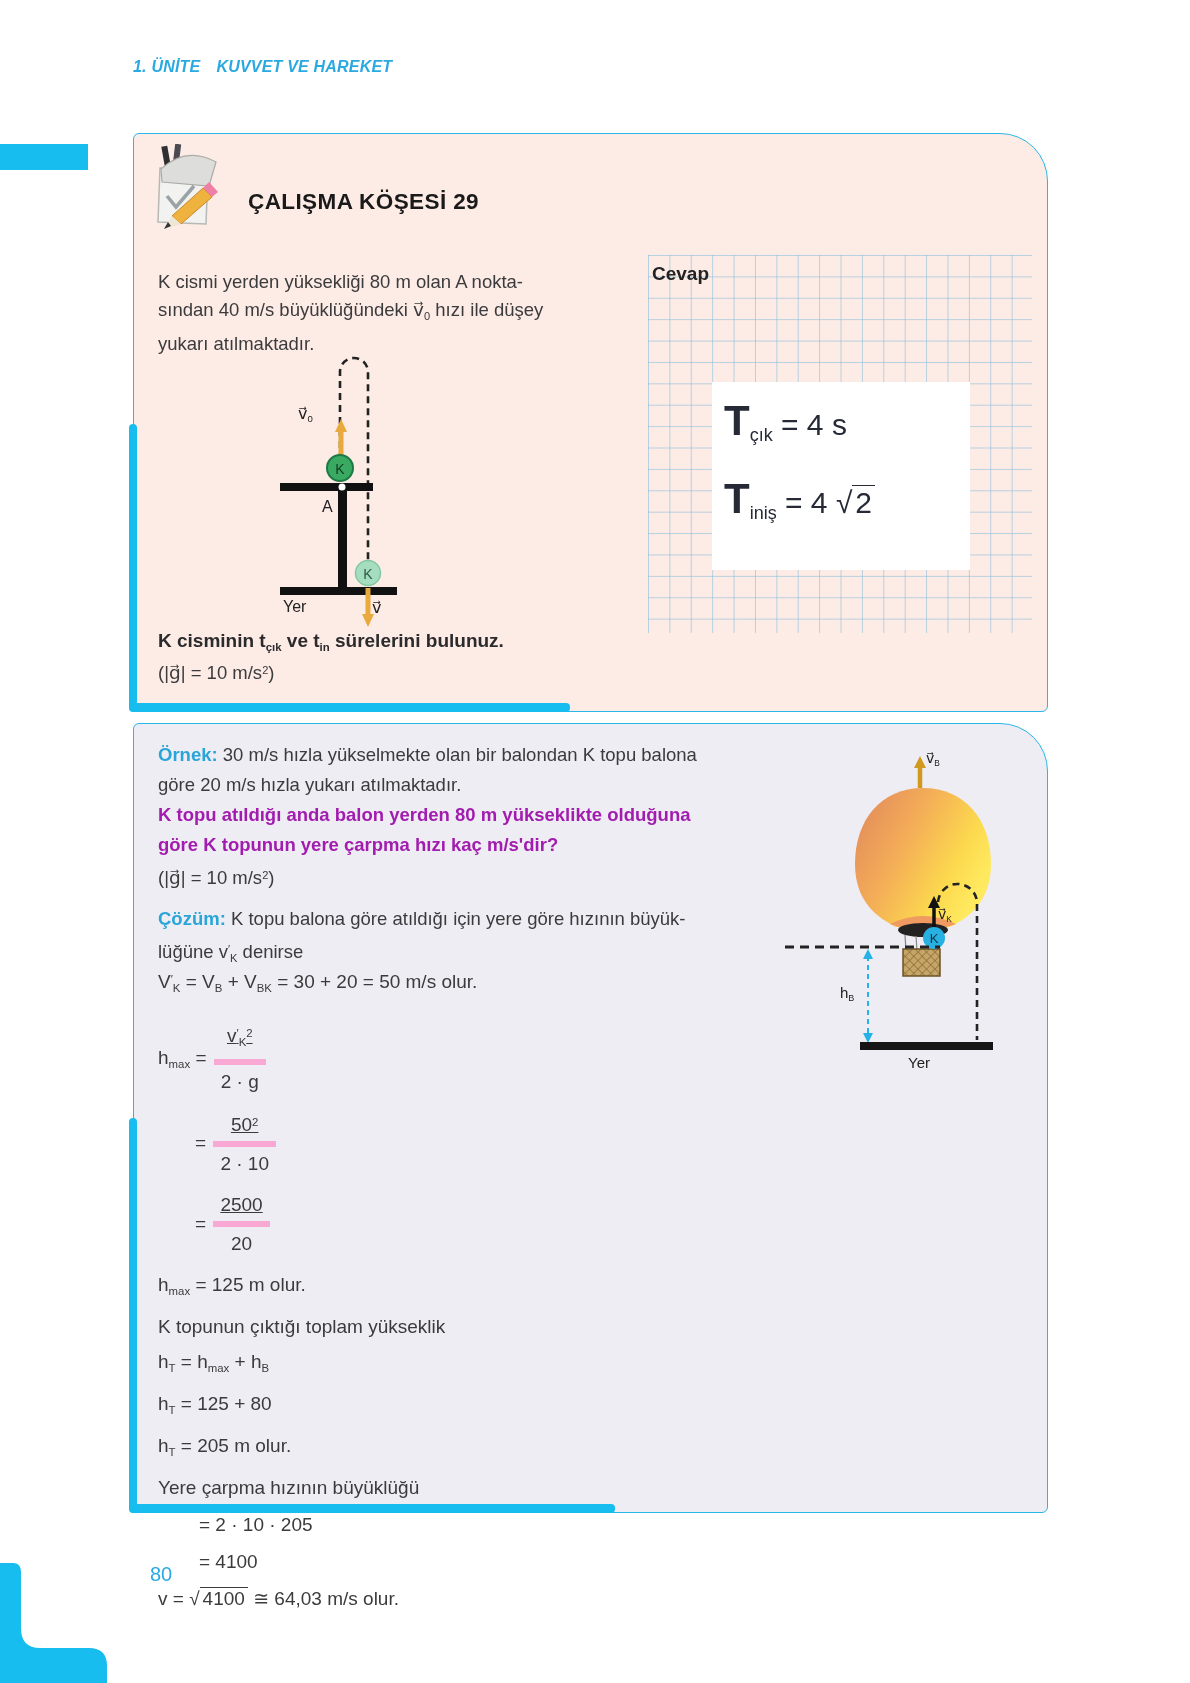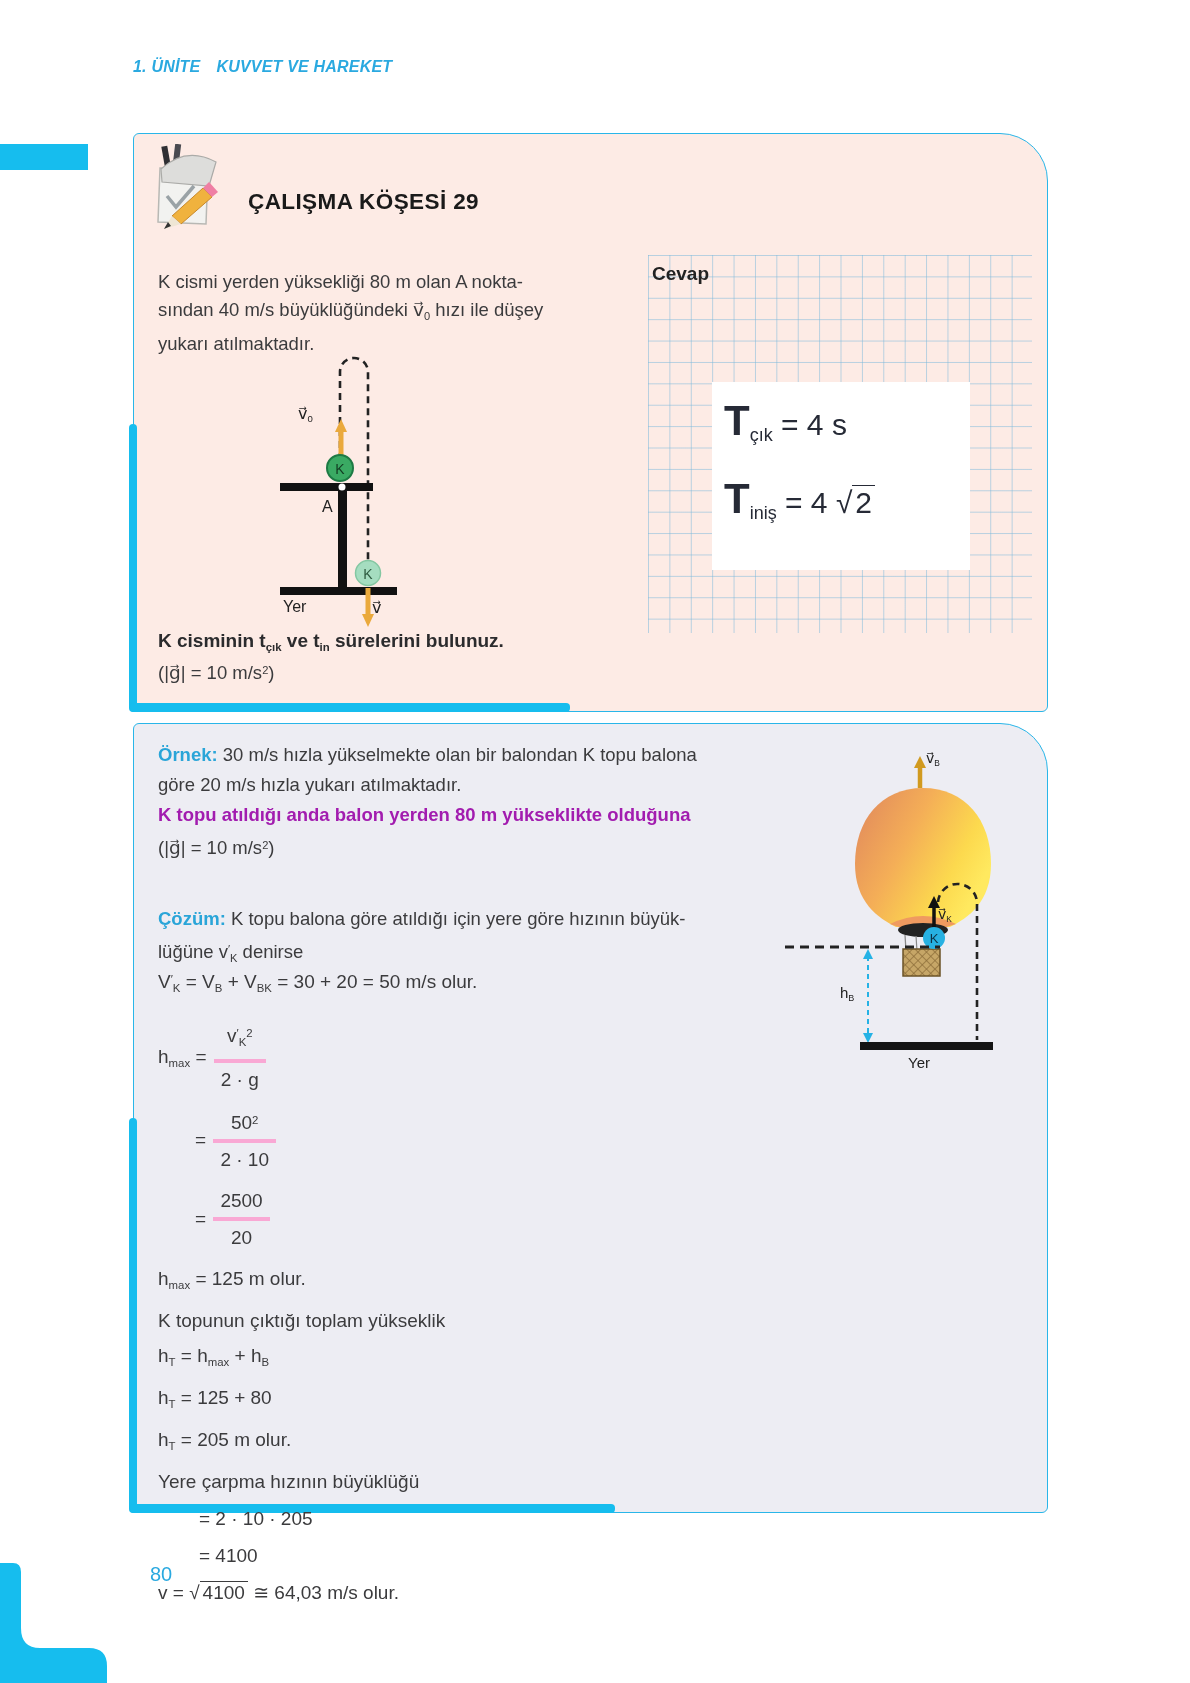--- a/index.html
+++ b/index.html
@@ -49,21 +49,21 @@
   .sol .line{margin-bottom:8px;line-height:27px;}
   .ornek-text .b{font-weight:bold;color:#a21caf;}
   .ind{margin-left:37px;}
   .ind2{margin-left:41px;}
   .gap{margin-top:16px;}
   .gap2{margin-top:10px;}
 
   sub.s{font-size:.6em;vertical-align:-0.35em;}
   sup.s{font-size:.6em;vertical-align:.45em;}
   .frac{display:inline-block;text-align:center;vertical-align:middle;margin:2px 2px 4px 2px;}
-  .frac .fn{display:block;padding:0 7px 3px;border-bottom:4px solid #f9a8d4;}
+  .frac .fn{display:block;padding:0 7px 3px;border-bottom:6px solid #f9a8d4;text-decoration:underline;}
   .frac .fd{display:block;padding:3px 7px 0;}
   .ol{border-top:1.8px solid currentColor;padding:0 3px;}
 
   
   .fig1{position:absolute;left:238px;top:348px;}
   .fig2{position:absolute;left:778px;top:752px;}
   .fl{position:absolute;font-size:16px;color:#222;}
   .fl-v0{left:298px;top:404px;}
   .fl-v{left:372px;top:598px;}
   .fl-vb{left:926px;top:750px;font-size:14px;}
@@ -147,20 +147,21 @@
     </div>
 
   <section class="box box2"></section>
   <div class="accent-bar b2-left"></div>
   <div class="accent-bar b2-bottom"></div>
 
   <div class="ornek-text">
       <div class="line"><span class="accent">Örnek:</span> 30 m/s hızla yükselmekte olan bir balondan K topu balona</div>
       <div class="line">göre 20 m/s hızla yukarı atılmaktadır.</div>
       <div class="line b">K topu atıldığı anda balon yerden 80 m yükseklikte olduğuna</div>
+      <div class="line b">göre K topunun yere çarpma hızı kaç m/s'dir?</div>
       <div class="line">(|g⃗| = 10 m/s<sup class="s">2</sup>)</div>
     </div>
   <div class="cozum-text">
       <div class="line"><span class="accent">Çözüm:</span> K topu balona göre atıldığı için yere göre hızının büyük-</div>
       <div class="line">lüğüne v<sup class="s">′</sup><sub class="s">K</sub> denirse</div>
     </div>
   <div class="sol">
       <div class="line">V<sup class="s">′</sup><sub class="s">K</sub> = V<sub class="s">B</sub> + V<sub class="s">BK</sub> = 30 + 20 = 50 m/s olur.</div>
       <div class="line gap">h<sub class="s">max</sub> = <span class="frac"><span class="fn">v<sup class="s">′</sup><sub class="s">K</sub><sup class="s">2</sup></span><span class="fd">2 · g</span></span></div>
       <div class="line ind">= <span class="frac"><span class="fn">50<sup class="s">2</sup></span><span class="fd">2 · 10</span></span></div>

